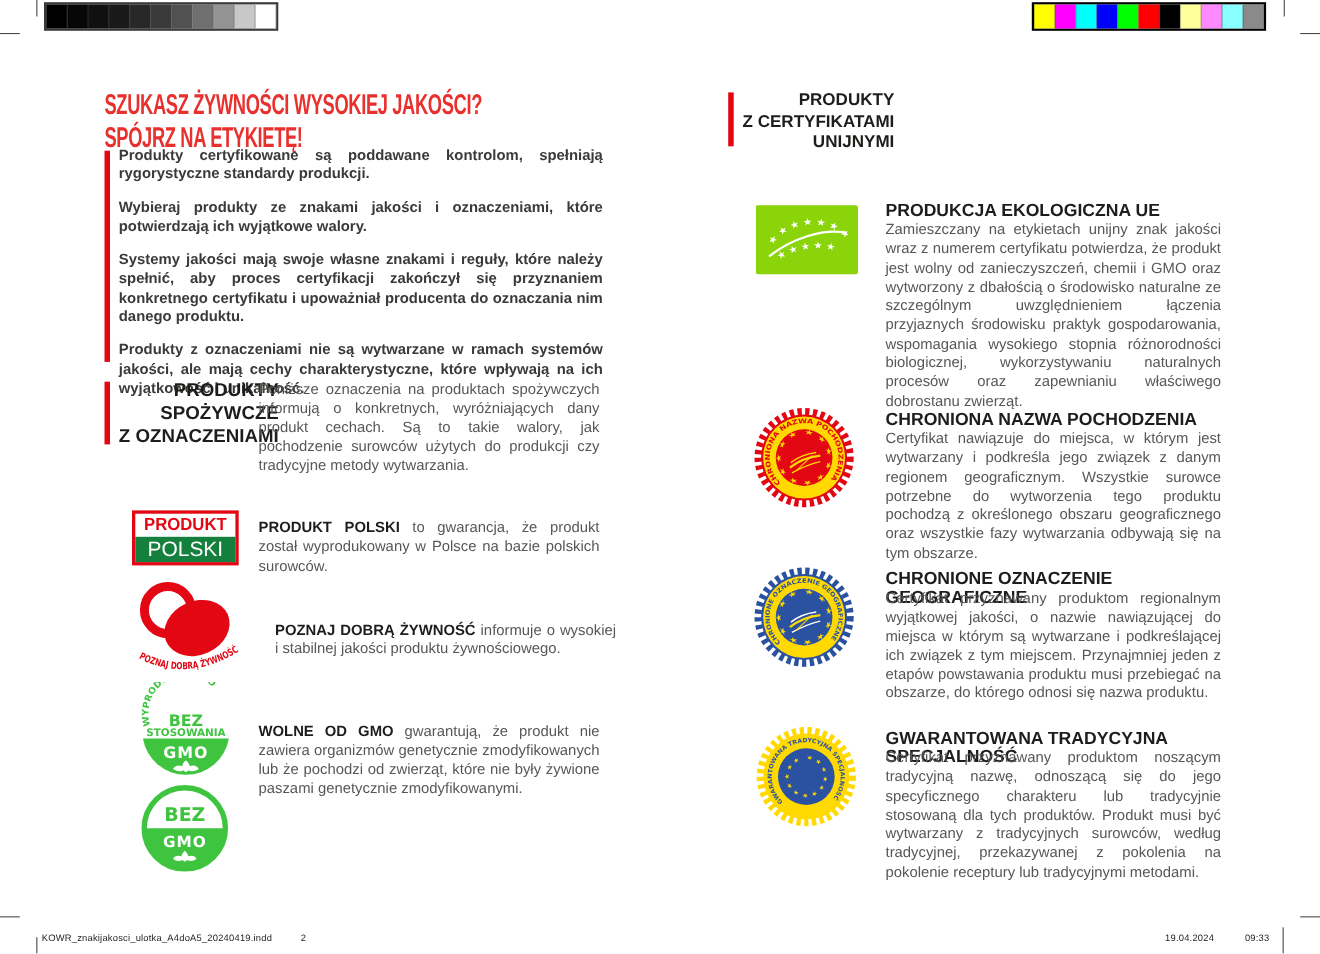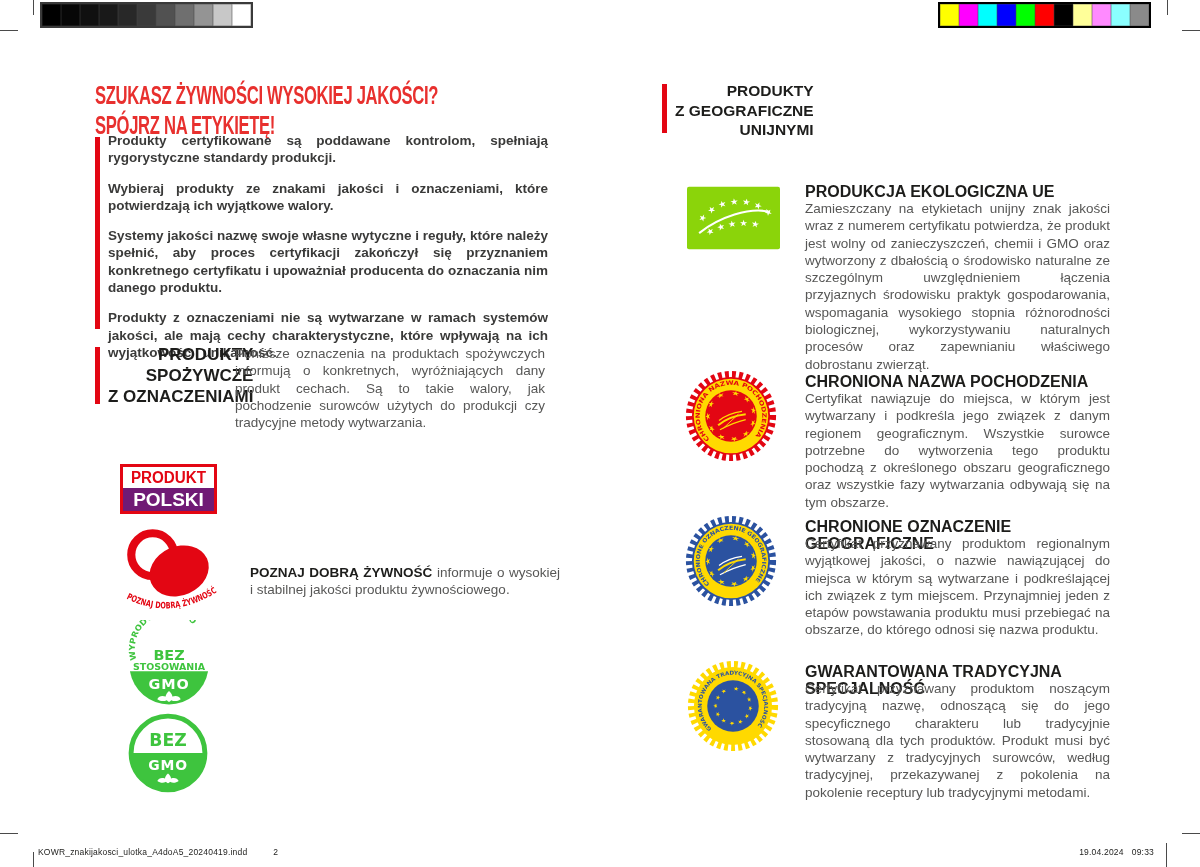--- a/index.html
+++ b/index.html
@@ -25,21 +25,21 @@
   .bh-left{font-size:17px;line-height:21px;}
   .bh-right{font-size:15.5px;line-height:19.5px;}
   .body{position:absolute;font-size:13.5px;line-height:17.3px;color:#575756;text-align:justify;}
   .body b{color:#1d1d1b;font-weight:700;}
   .sec-title{position:absolute;font-weight:700;font-size:16px;line-height:17px;color:#1d1d1b;}
   
   .pp-logo{position:absolute;left:120px;top:464px;width:97px;height:50px;box-sizing:border-box;
            border:3px solid #e30613;background:#fff;text-align:center;}
   .pp-top{display:block;color:#e30613;font-weight:800;font-size:16px;line-height:21px;
           transform:scaleX(0.95);transform-origin:center;}
-  .pp-bottom{display:block;background:#701a75;color:#fff;font-weight:700;font-size:19px;
+  .pp-bottom{display:block;background:#15803d;color:#fff;font-weight:400;font-size:19px;
              line-height:23px;transform-origin:center;}
   .footer{position:absolute;font-size:8.5px;letter-spacing:0.2px;color:#1d1d1b;}
   svg{display:block;}
   svg text{font-family:"DejaVu Sans","Liberation Sans",sans-serif;}
 </style>
 </head>
 <body>
 
 <div class="page">
 
@@ -81,36 +81,39 @@
 
   <h1 class="title">
     <span>SZUKASZ ŻYWNOŚCI WYSOKIEJ JAKOŚCI?</span>
     <span>SPÓJRZ NA ETYKIETĘ!</span>
   </h1>
 
   <div class="redbar" style="left:95px;top:137px;height:192px;"></div>
   <div class="abs lead" style="left:108px;top:132px;width:440px;">
     <p>Produkty certyfikowane są poddawane kontrolom, spełniają rygorystyczne standardy produkcji.</p>
     <p>Wybieraj produkty ze znakami jakości i oznaczeniami, które potwierdzają ich wyjątkowe walory.</p>
-    <p>Systemy jakości nazwę swoje własne wytyczne i reguły, które należy spełnić, aby proces certyfikacji zakończył się przyznaniem konkretnego certyfikatu i upoważniał producenta do oznaczania nim danego produktu.</p>
+    <p>Systemy jakości mają swoje własne znakami i reguły, które należy spełnić, aby proces certyfikacji zakończył się przyznaniem konkretnego certyfikatu i upoważniał producenta do oznaczania nim danego produktu.</p>
     <p>Produkty z oznaczeniami nie są wytwarzane w ramach systemów jakości, ale mają cechy charakterystyczne, które wpływają na ich wyjątkowość i unikalność.</p>
   </div>
 
   <div class="redbar" style="left:95px;top:347px;height:57px;"></div>
   <div class="blockhead bh-left" style="left:108px;top:344px;">
     <span>PRODUKTY</span>
     <span>SPOŻYWCZE</span>
     <span>Z OZNACZENIAMI</span>
   </div>
   <div class="body" style="left:235px;top:345px;width:310px;">Poniższe oznaczenia na produktach spożywczych informują o konkretnych, wyróżniających dany produkt cechach. Są to takie walory, jak pochodzenie surowców użytych do produkcji czy tradycyjne metody wytwarzania.</div>
 
   <div class="pp-logo">
     <span class="pp-top">PRODUKT</span>
     <span class="pp-bottom">POLSKI</span>
   </div>
+  <p class="body" style="left:235px;top:471px;width:310px;margin:0;">
+    <b>PRODUKT POLSKI</b><span> to gwarancja, że produkt został wyprodukowany w Polsce na bazie polskich surowców.</span>
+  </p>
 
   <svg class="abs" style="left:116px;top:527px;" width="112" height="94" viewBox="0 0 110 92">
     <defs>
         <path id="pdzArc" d="M10,70 Q55,93 102,62"></path>
       </defs>
     <circle cx="36" cy="27" r="21" fill="none" stroke="#e30613" stroke-width="8"></circle>
     <ellipse cx="62" cy="43" rx="30" ry="24" fill="#e30613" transform="rotate(-24 62 43)"></ellipse>
     <text font-size="8.6" font-weight="bold" fill="#e30613">
       <textPath href="#pdzArc" textLength="94" lengthAdjust="spacingAndGlyphs">POZNAJ DOBRĄ ŻYWNOŚĆ</textPath>
     </text>
@@ -142,25 +145,28 @@
     <text x="50" y="42" text-anchor="middle" font-size="21" font-weight="800" fill="#3ec43e">BEZ</text>
     <path d="M5,50 A45,45 0 0,0 95,50 Z" fill="#3ec43e"></path>
     <text x="50" y="71" text-anchor="middle" font-size="17" font-weight="800" fill="#ffffff" letter-spacing="1">GMO</text>
     <g fill="#ffffff">
       <path d="M50,75 C45,79 45,85 50,87 C55,85 55,79 50,75 Z"></path>
       <path d="M50,83 C44,79 39,80 37,84 C41,87 47,87 50,83 Z"></path>
       <path d="M50,83 C56,79 61,80 63,84 C59,87 53,87 50,83 Z"></path>
     </g>
   </svg>
 
+  <p class="body" style="left:235px;top:656px;width:310px;margin:0;">
+    <b>WOLNE OD GMO</b><span> gwarantują, że produkt nie zawiera organizmów genetycznie zmodyfikowanych lub że pochodzi od zwierząt, które nie były żywione paszami genetycznie zmodyfikowanymi.</span>
+  </p>
 
   <div class="redbar" style="left:662px;top:84px;height:49px;"></div>
   <div class="blockhead bh-right" style="left:675px;top:81px;">
     <span>PRODUKTY</span>
-    <span>Z GEOGRAFICZNE</span>
+    <span>Z CERTYFIKATAMI</span>
     <span>UNIJNYMI</span>
   </div>
 
   <svg class="abs" style="left:687px;top:186px;" width="93" height="64" viewBox="0 0 92 62">
     <defs>
       <path id="euTop" d="M15,36 C30,14 62,12 79,28"></path>
       <path id="euBot" d="M21,49 C36,39 58,36 75,42"></path>
     </defs>
     <rect x="0" y="0" width="92" height="62" rx="2" fill="#8bd40a"></rect>
     <path d="M12,46 C32,30 62,20 82,25" stroke="#ffffff" stroke-width="2" fill="none"></path>
@@ -239,18 +245,18 @@
       <textPath href="#tsgStars" textLength="100" lengthAdjust="spacingAndGlyphs">★ ★ ★ ★ ★ ★ ★ ★ ★ ★ ★ ★</textPath>
     </text>
   </svg>
   <div class="sec-title" style="left:805px;top:663px;width:315px;">GWARANTOWANA TRADYCYJNA SPECJALNOŚĆ</div>
   <div class="body" style="left:805px;top:680px;width:305px;">Certyfikat przyznawany produktom noszącym tradycyjną nazwę, odnoszącą się do jego specyficznego charakteru lub tradycyjnie stosowaną dla tych produktów. Produkt musi być wytwarzany z tradycyjnych surowców, według tradycyjnej, przekazywanej z pokolenia na pokolenie receptury lub tradycyjnymi metodami.</div>
 
   <div class="footer" style="left:38px;top:847px;display:flex;gap:26px;">
     <span>KOWR_znakijakosci_ulotka_A4doA5_20240419.indd</span>
     <span>2</span>
   </div>
-  <div class="footer" style="right:46px;top:847px;display:flex;gap:8px;position:absolute;margin-left:28px;">
+  <div class="footer" style="right:46px;top:847px;display:flex;gap:28px;position:absolute;margin-left:28px;">
     <span>19.04.2024</span>
     <span>09:33</span>
   </div>
 
 </div>
 
 </body></html>

